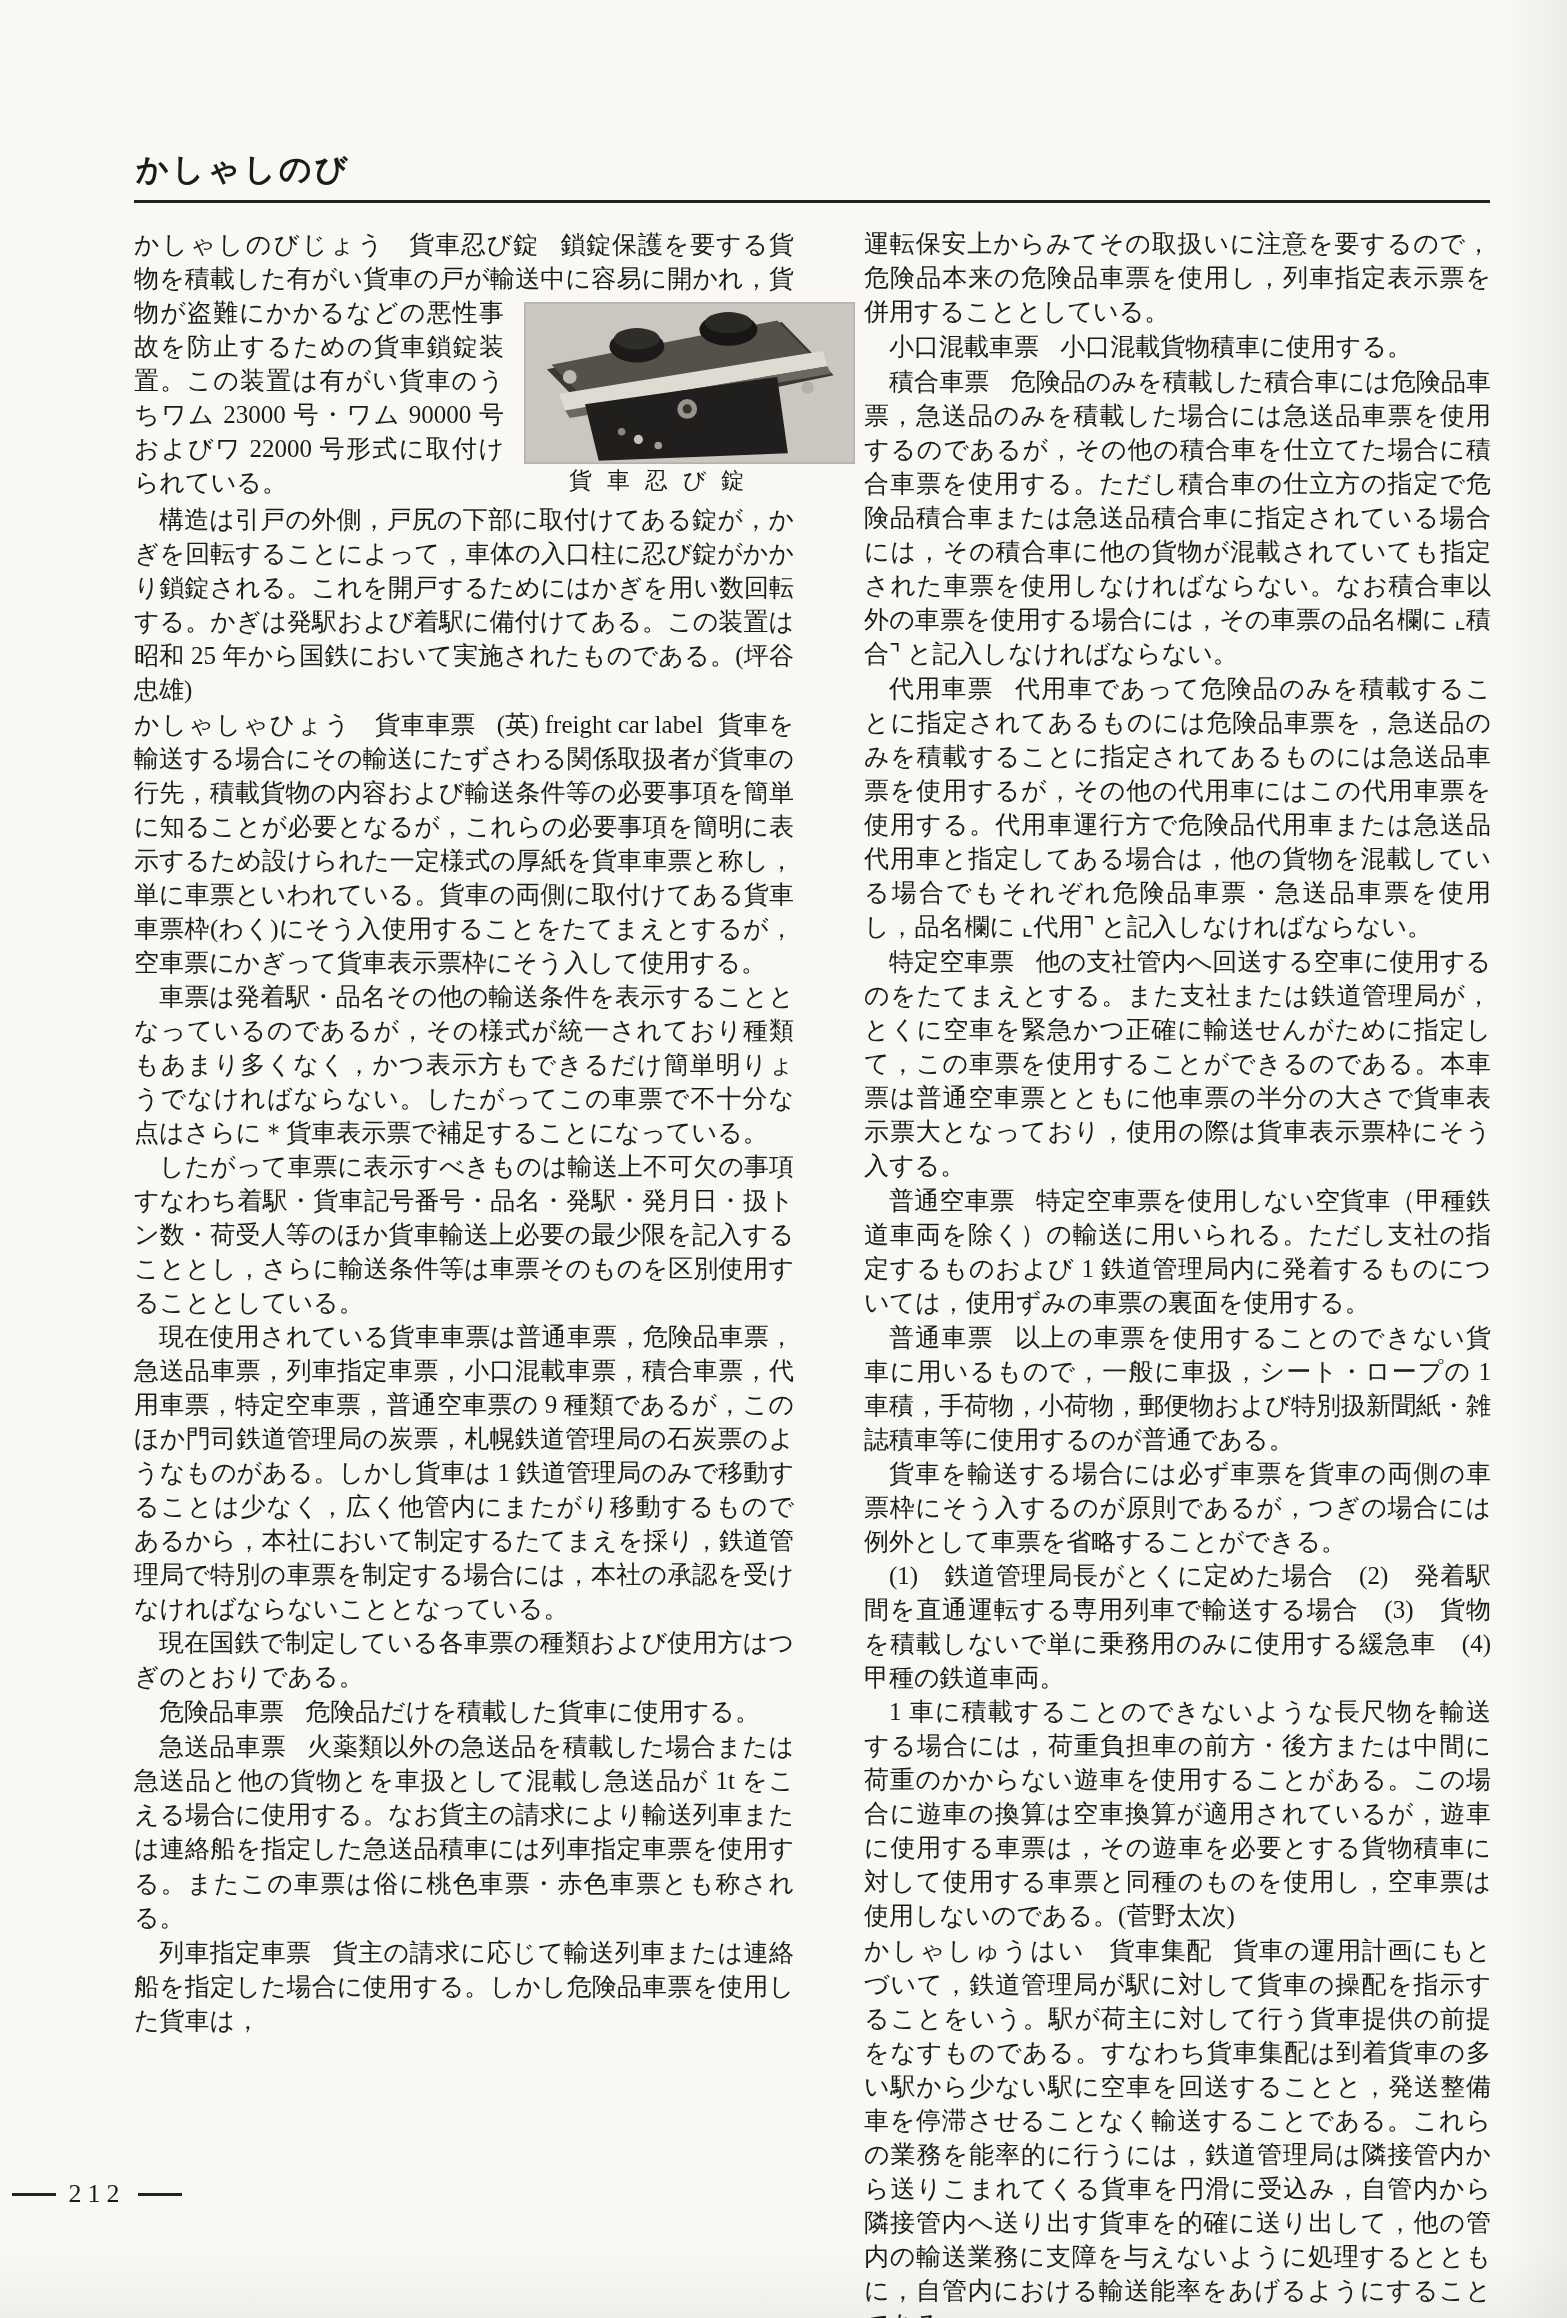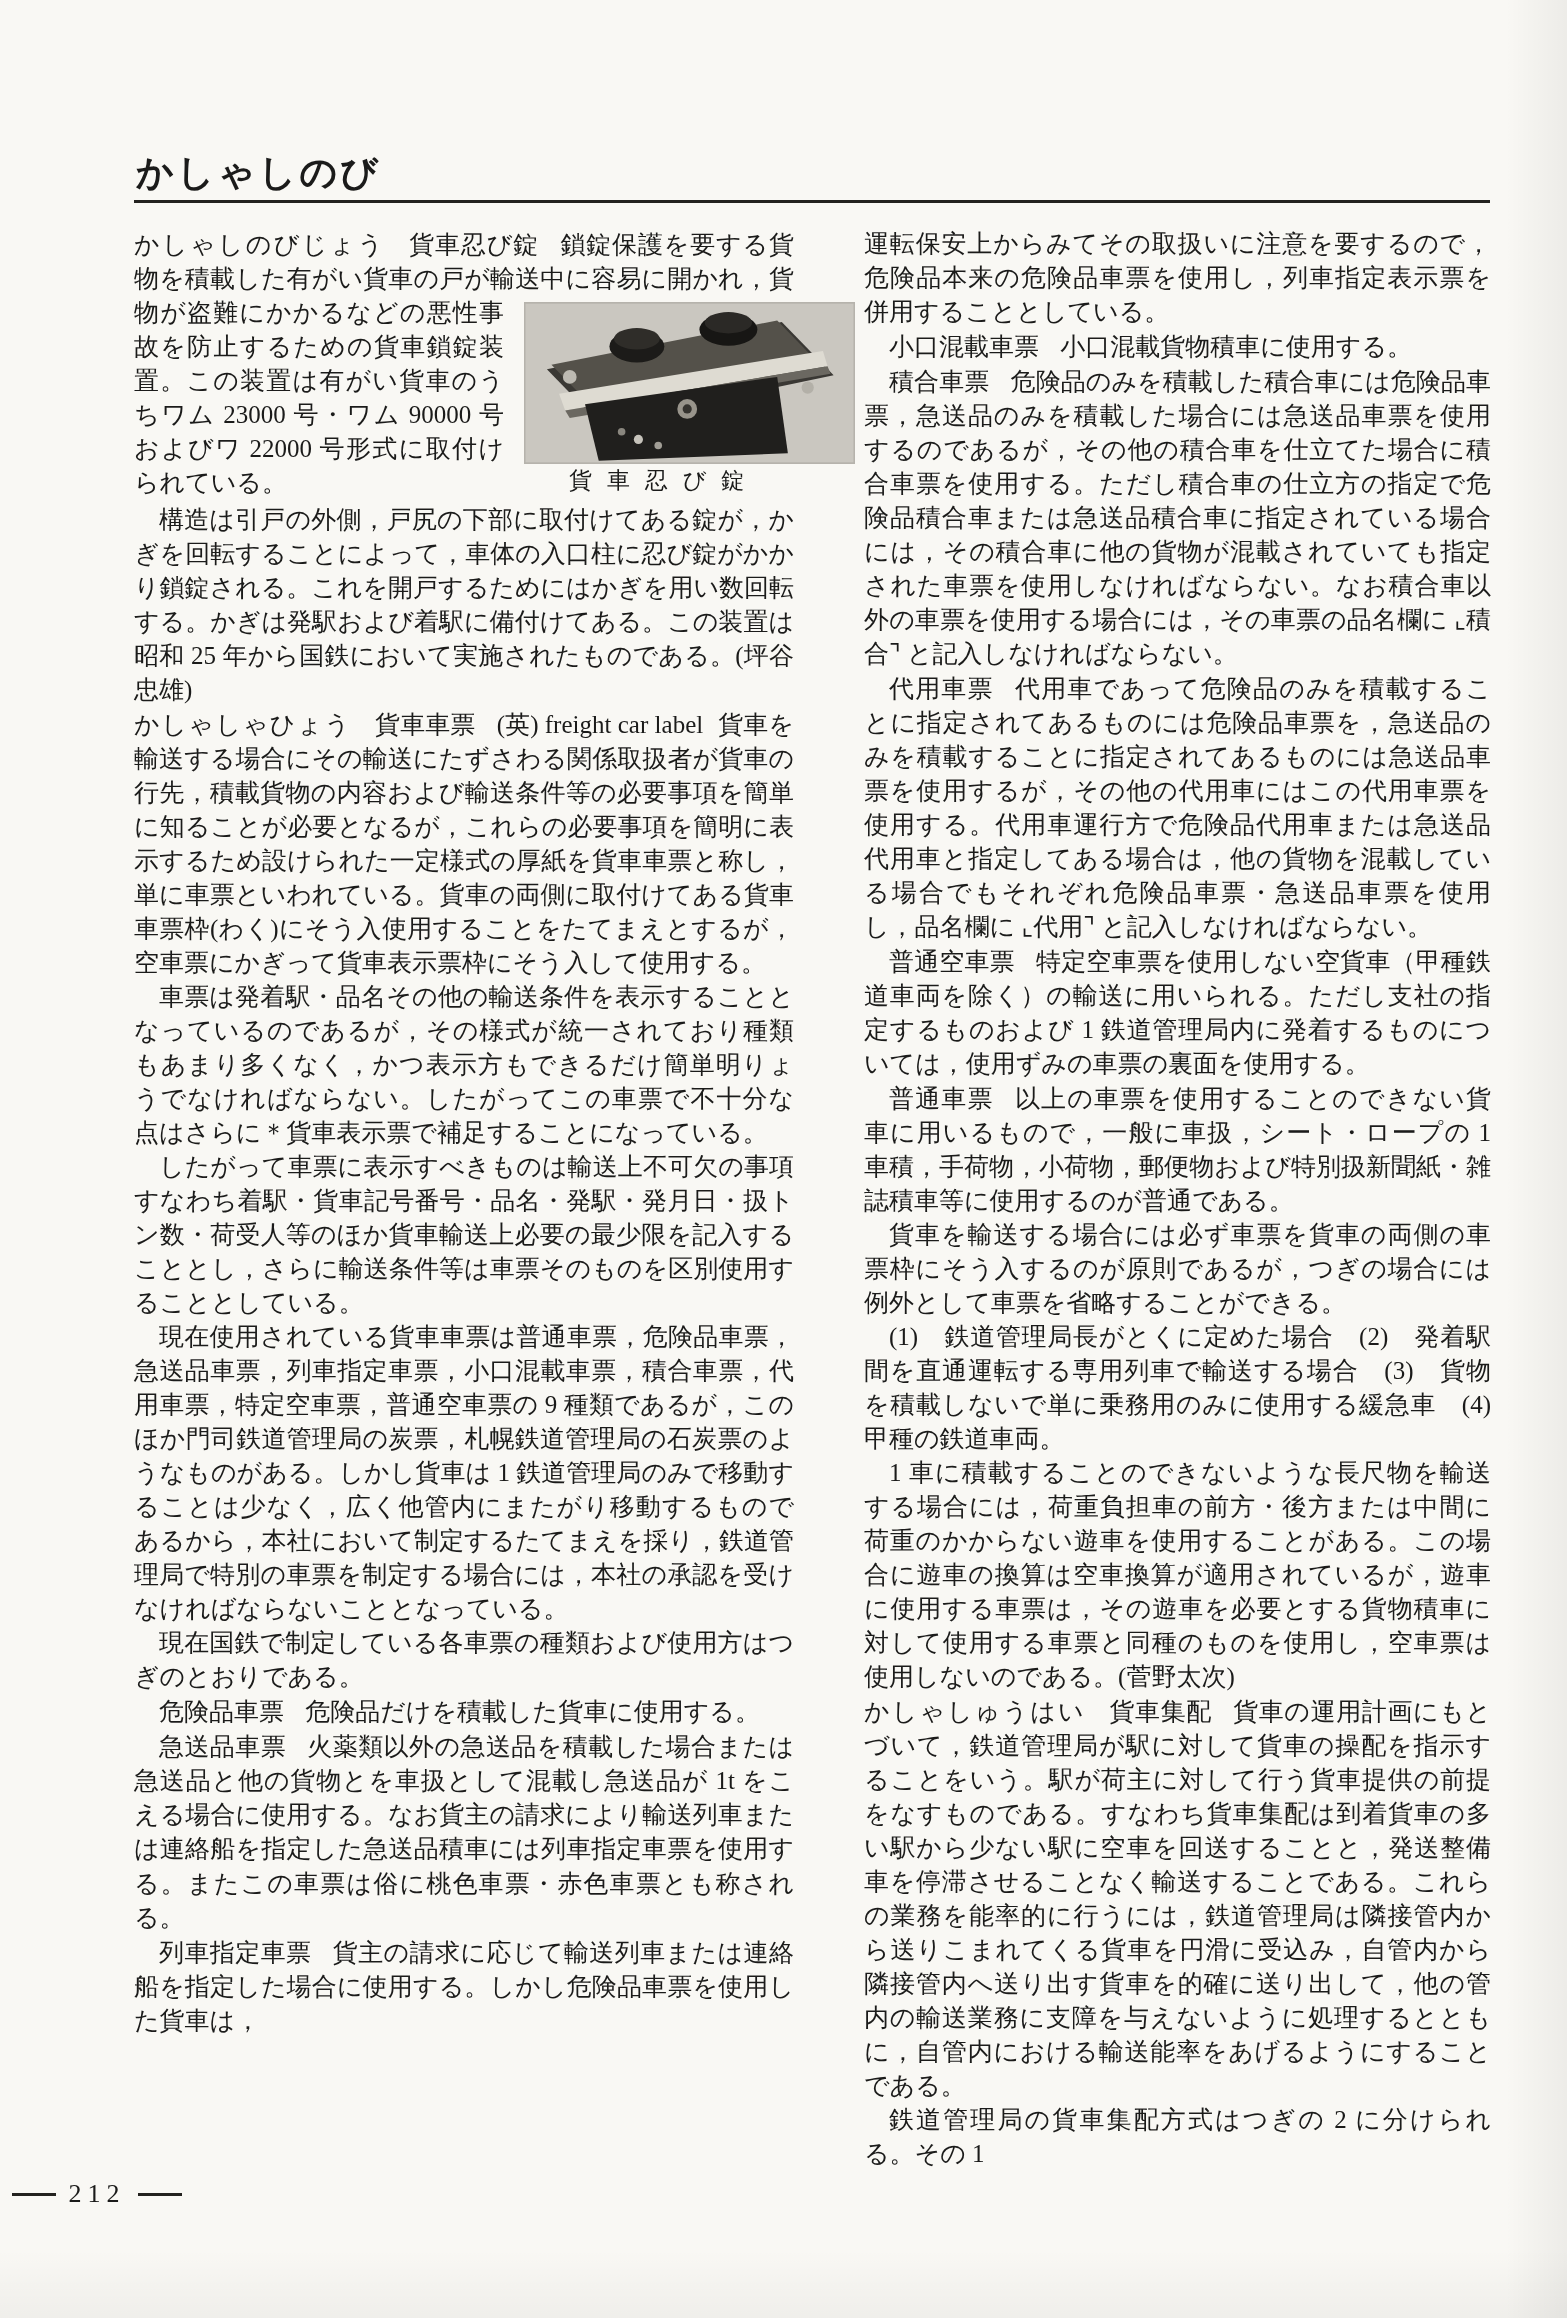--- a/index.html
+++ b/index.html
@@ -10,21 +10,21 @@
     background:#f9f8f4;
     background-image: linear-gradient(to right, rgba(0,0,0,0) 96%, rgba(0,0,0,.05) 100%),
                       linear-gradient(to bottom, rgba(0,0,0,0) 97%, rgba(0,0,0,.04) 100%);
     color:#1b1b1a;
     font-family:"Liberation Serif","DejaVu Serif",serif;
     overflow:hidden;
   }
   .running-head {
     position:absolute; left:136px; top:148px;
     font-family:"Liberation Sans","DejaVu Sans",sans-serif;
-    font-weight:700; font-size:37px; letter-spacing:3px;
+    font-weight:700; font-size:32px; letter-spacing:3px;
   }
   .head-rule {
     position:absolute; left:134px; top:200px;
     width:1356px; height:3px; background:#23221f;
   }
   .col {
     position:absolute; top:227px;
     font-size:25px; line-height:34px;
     text-align:justify;
     overflow-wrap:break-word;
@@ -118,20 +118,21 @@
 
   <div class="col col-right">
     <p class="noindent">運転保安上からみてその取扱いに注意を要するので，危険品本来の危険品車票を使用し，列車指定表示票を併用することとしている。</p>
 
     <p class="indent"><b class="term">小口混載車票</b><span>小口混載貨物積車に使用する。</span></p>
 
     <p class="indent"><b class="term">積合車票</b><span>危険品のみを積載した積合車には危険品車票，急送品のみを積載した場合には急送品車票を使用するのであるが，その他の積合車を仕立てた場合に積合車票を使用する。ただし積合車の仕立方の指定で危険品積合車または急送品積合車に指定されている場合には，その積合車に他の貨物が混載されていても指定された車票を使用しなければならない。なお積合車以外の車票を使用する場合には，その車票の品名欄に ⌞積合⌝ と記入しなければならない。</span></p>
 
     <p class="indent"><b class="term">代用車票</b><span>代用車であって危険品のみを積載することに指定されてあるものには危険品車票を，急送品のみを積載することに指定されてあるものには急送品車票を使用するが，その他の代用車にはこの代用車票を使用する。代用車運行方で危険品代用車または急送品代用車と指定してある場合は，他の貨物を混載している場合でもそれぞれ危険品車票・急送品車票を使用し，品名欄に ⌞代用⌝ と記入しなければならない。</span></p>
 
+    <p class="indent"><b class="term">特定空車票</b><span>他の支社管内へ回送する空車に使用するのをたてまえとする。また支社または鉄道管理局が，とくに空車を緊急かつ正確に輸送せんがために指定して，この車票を使用することができるのである。本車票は普通空車票とともに他車票の半分の大さで貨車表示票大となっており，使用の際は貨車表示票枠にそう入する。</span></p>
 
     <p class="indent"><b class="term">普通空車票</b><span>特定空車票を使用しない空貨車（甲種鉄道車両を除く）の輸送に用いられる。ただし支社の指定するものおよび 1 鉄道管理局内に発着するものについては，使用ずみの車票の裏面を使用する。</span></p>
 
     <p class="indent"><b class="term">普通車票</b><span>以上の車票を使用することのできない貨車に用いるもので，一般に車扱，シート・ロープの 1 車積，手荷物，小荷物，郵便物および特別扱新聞紙・雑誌積車等に使用するのが普通である。</span></p>
 
     <p class="indent">貨車を輸送する場合には必ず車票を貨車の両側の車票枠にそう入するのが原則であるが，つぎの場合には例外として車票を省略することができる。</p>
     <p class="indent">(1)　鉄道管理局長がとくに定めた場合　(2)　発着駅間を直通運転する専用列車で輸送する場合　(3)　貨物を積載しないで単に乗務用のみに使用する緩急車　(4)　甲種の鉄道車両。</p>
     <p class="indent">1 車に積載することのできないような長尺物を輸送する場合には，荷重負担車の前方・後方または中間に荷重のかからない遊車を使用することがある。この場合に遊車の換算は空車換算が適用されているが，遊車に使用する車票は，その遊車を必要とする貨物積車に対して使用する車票と同種のものを使用し，空車票は使用しないのである。(菅野太次)</p>
 
     <p class="noindent"><b class="hw-kana">かしゃしゅうはい</b><b class="hw-word">貨車集配</b><span>貨車の運用計画にもとづいて，鉄道管理局が駅に対して貨車の操配を指示することをいう。駅が荷主に対して行う貨車提供の前提をなすものである。すなわち貨車集配は到着貨車の多い駅から少ない駅に空車を回送することと，発送整備車を停滞させることなく輸送することである。これらの業務を能率的に行うには，鉄道管理局は隣接管内から送りこまれてくる貨車を円滑に受込み，自管内から隣接管内へ送り出す貨車を的確に送り出して，他の管内の輸送業務に支障を与えないように処理するとともに，自管内における輸送能率をあげるようにすることである。</span></p>

